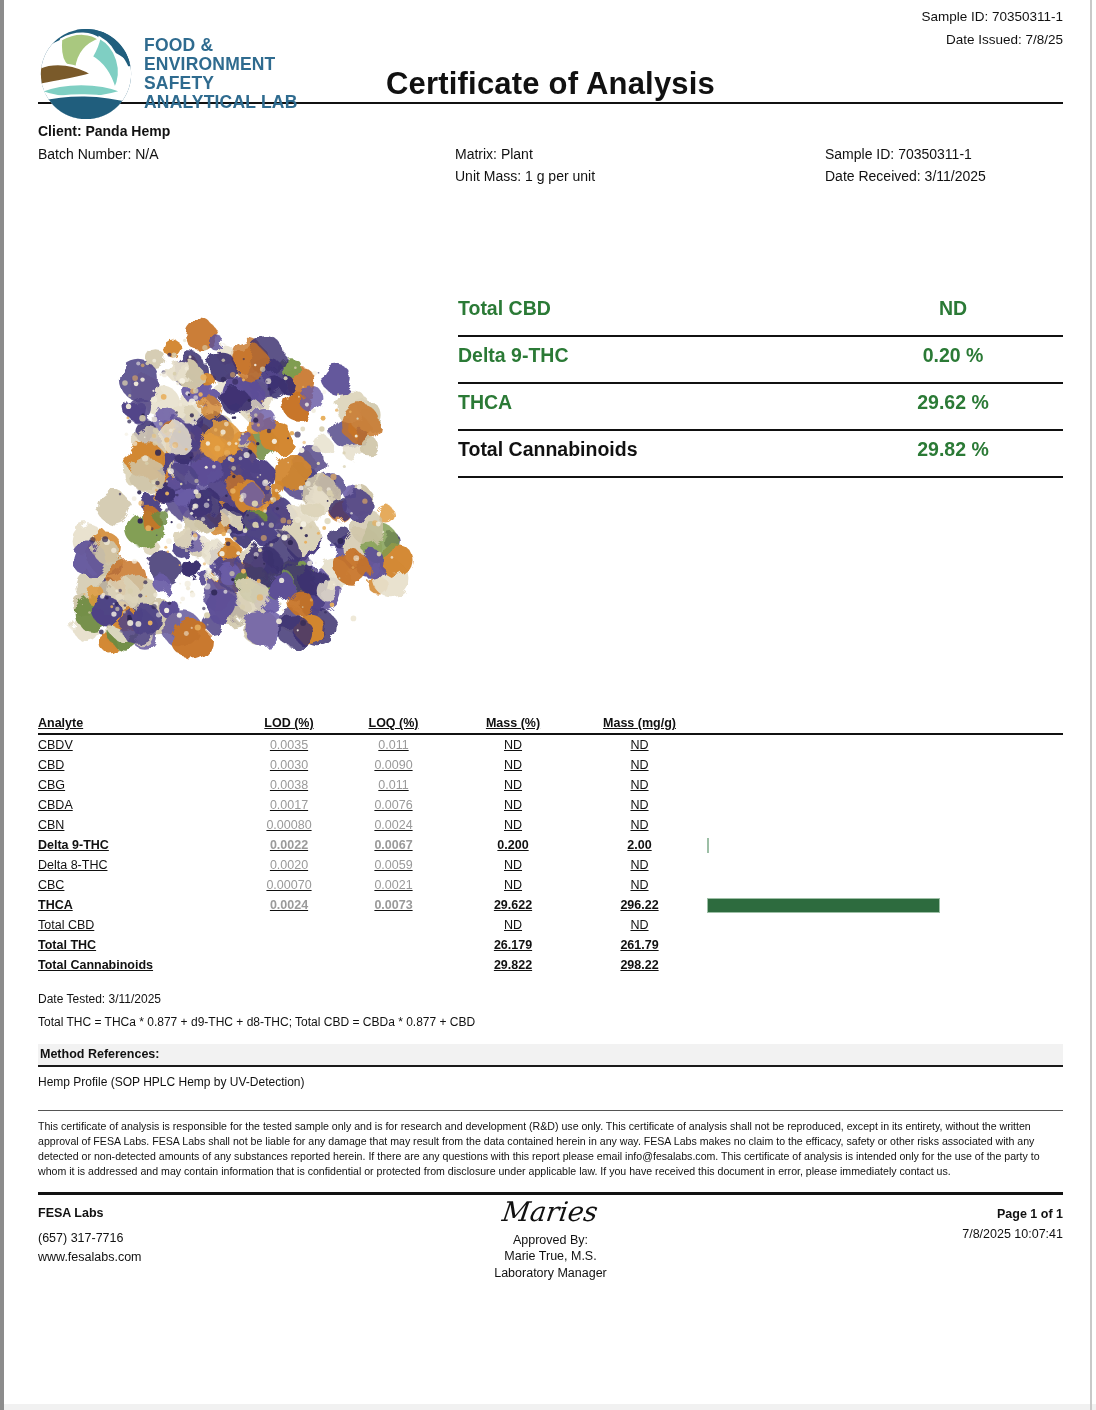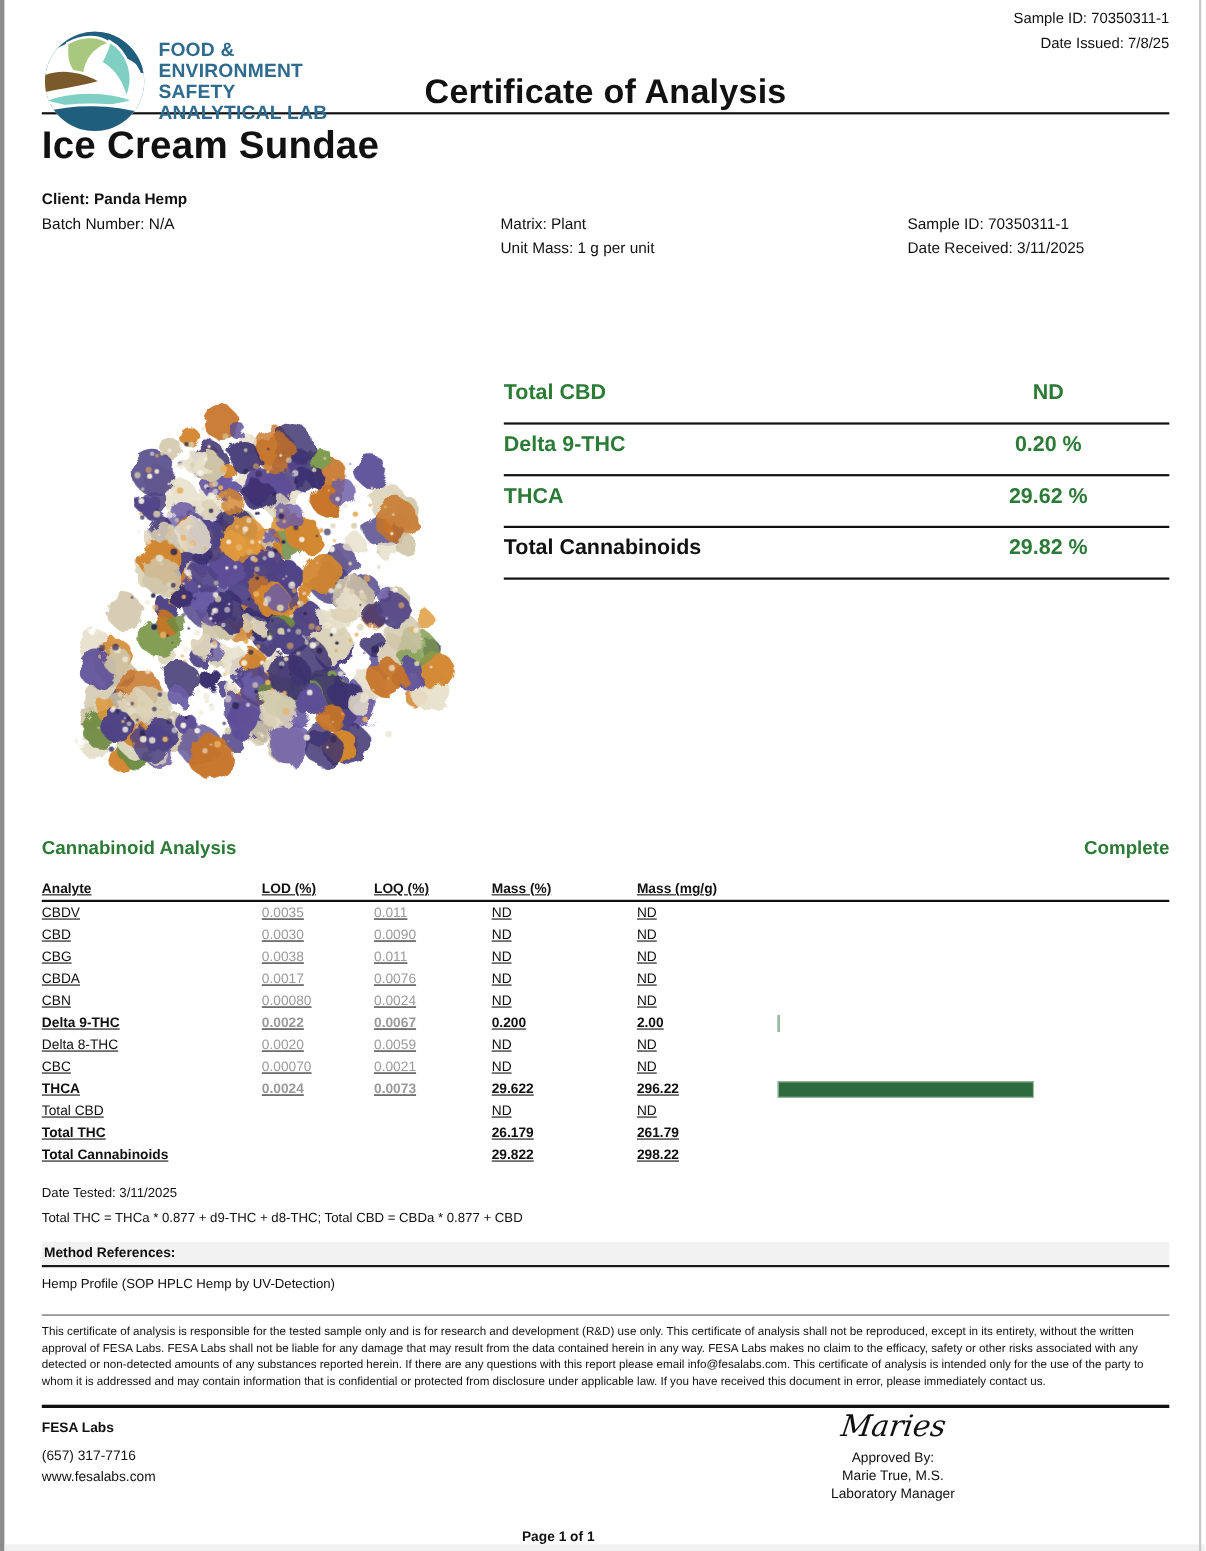--- a/index.html
+++ b/index.html
@@ -33,37 +33,37 @@
   .summary-row .s-label { flex:1; font-size:19.5px; font-weight:bold; color:var(--green); }
   .summary-row .s-value { width:220px; text-align:center; font-size:19.5px; font-weight:bold; color:var(--green); }
   .summary-row .s-label.black { color:#111; }
 
   
   .section-head { display:flex; justify-content:space-between; margin-top:16px; }
   .section-title, .section-status { color:var(--green); font-weight:bold; font-size:17px; }
   .atable { margin-top:17px; font-size:12.5px; }
   .arow { display:grid; grid-template-columns:200px 102px 107px 132px 121px 1fr; align-items:center; height:20px;text-decoration:underline; }
   .arow.head { font-weight:bold; border-bottom:2.5px solid #111; height:22px; }
-  .num { text-align:left; }
+  .num { text-align:center; }
   .gray { color:#9a9a9a; }
   .arow.b .c { font-weight:bold; }
   .bar-cell { height:15px; display:flex; align-items:center; padding-left:7px; }
   .bar { height:15px; background:var(--bargreen); border:1px solid #9dbfa6; }
 
   .date-tested { margin-top:17px; font-size:12px; }
   .formula { margin-top:9px; font-size:12px; }
 
   .methods-band { margin-top:15px; background:#f2f2f2; border-bottom:2px solid #1a1a1a; padding:3px 2px 4px; font-size:12.5px; font-weight:bold; }
   .methods-item { margin-top:8px; font-size:12px; }
 
   .disclaimer { margin-top:21px; border-top:1.5px solid #555; padding-top:8px; font-size:10.6px; line-height:1.42; color:#111; }
   .references { margin-top:7px; font-size:10.6px; }
   .references b { font-weight:bold; }
 
-  .footer { margin-top:13px; border-top:3px solid #111; padding-top:9px; display:grid; grid-template-columns:1fr 1fr; font-size:12.5px;gap:20px; }
+  .footer { margin-top:13px; border-top:3px solid #111; padding-top:9px; display:grid; grid-template-columns:1fr 1fr 1fr; font-size:12.5px;gap:20px; }
   .f-left .lab { font-weight:bold; margin-bottom:6px; }
   .f-left div { line-height:1.5; }
   .f-center { text-align:center; line-height:1.35; }
   .signature { font-family:"DejaVu Serif", serif; font-style:italic; font-size:27px; transform:skewX(-8deg); margin-bottom:1px; margin-top:-10px; }
   .f-right { text-align:right; line-height:1.6; }
   .f-right .pg { font-weight:bold; }
 </style>
 </head>
 <body>
 
@@ -97,21 +97,20 @@
         </div>
       </div>
       <div class="ids">
         <div>Sample ID: 70350311-1</div>
         <div>Date Issued: 7/8/25</div>
       </div>
       <div class="coa-title">Certificate of Analysis</div>
     </div>
     <hr class="title-rule">
 
-    <div class="product-title">Ice Cream Sundae</div>
 
     <div class="info">
       <div>
         <div class="bold">Client: Panda Hemp</div>
         <div>Batch Number: N/A</div>
       </div>
       <div>
         <div>&nbsp;</div>
         <div>Matrix: Plant</div>
         <div>Unit Mass: 1 g per unit</div>
@@ -752,24 +751,20 @@
           <div class="s-label">THCA</div>
           <div class="s-value">29.62 %</div>
         </div>
         <div class="summary-row">
           <div class="s-label black">Total Cannabinoids</div>
           <div class="s-value">29.82 %</div>
         </div>
       </div>
     </div>
 
-    <div class="section-head">
-      <div class="section-title">Cannabinoid Analysis</div>
-      <div class="section-status">Complete</div>
-    </div>
 
     <div class="atable">
       <div class="arow head">
         <div class="c">Analyte</div>
         <div class="c num">LOD (%)</div>
         <div class="c num">LOQ (%)</div>
         <div class="c num">Mass (%)</div>
         <div class="c num">Mass (mg/g)</div>
         <div class="c"></div>
       </div>

